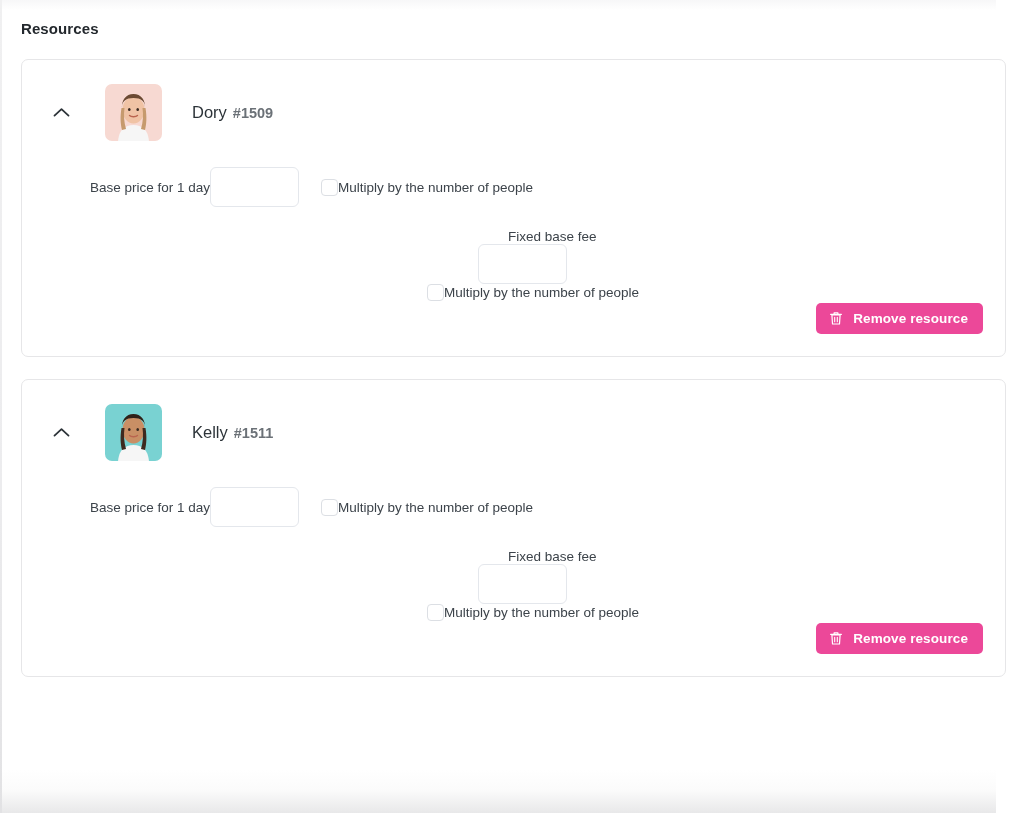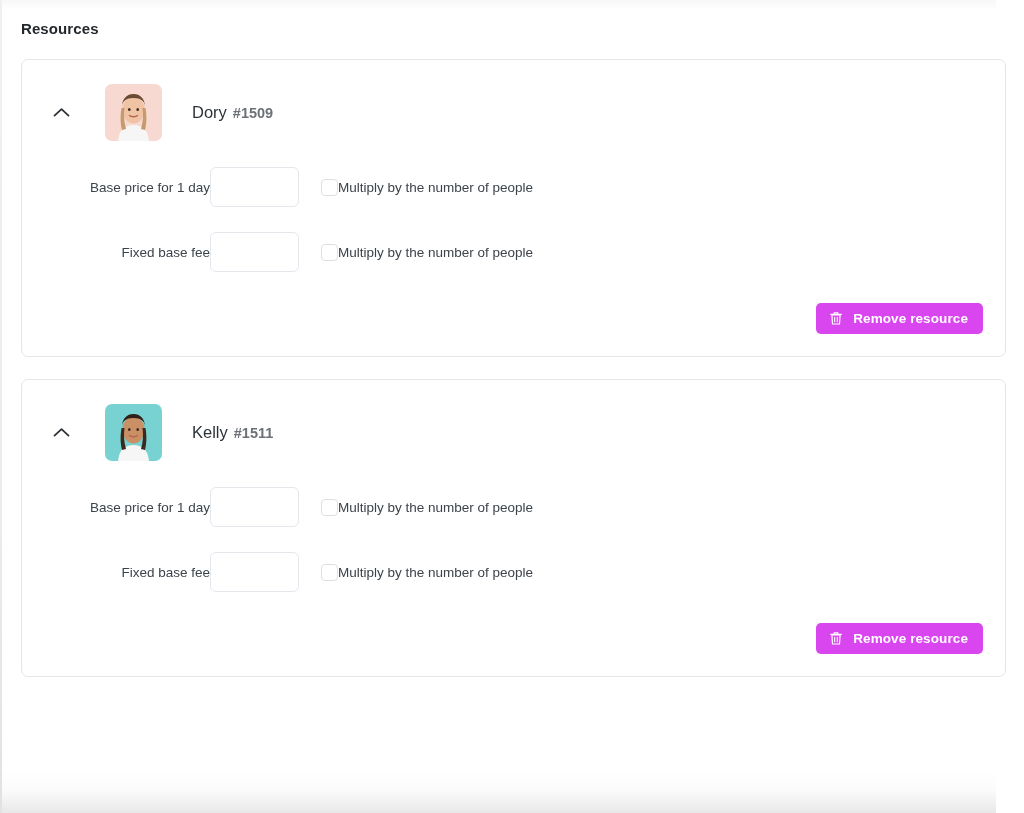--- a/index.html
+++ b/index.html
@@ -122,21 +122,21 @@
     margin-top: 22px;
     padding-left: 19px;
   }
 
   .field-row {
     display: flex;
     align-items: center;
     height: 46px;
     margin-bottom: 19px;
   }
-  .field-row:last-child { margin-bottom: 0; }
+  .field-row:last-child { margin-bottom: 0; flex-direction: column; }
 
   .field-label {
     width: 149px;
     font-size: 13.5px;
     color: #3c434a;
     flex: 0 0 auto;
     text-align: right;
   }
 
   .field-input {
@@ -194,21 +194,21 @@
     font-size: 13.5px;
     color: #fff;
     display: inline-flex;
     align-items: center;
     gap: 10px;
     cursor: pointer;
     letter-spacing: 0.1px;
   }
 
   .btn-remove {
-    background: #d946ef;
+    background: #ec4899;
     height: 31px;
     padding: 0 15px 0 13px;
   }
 
   .btn-add {
     background: #2e6d94;
     height: 32px;
     padding: 0 18px 0 14px;
   }
 

